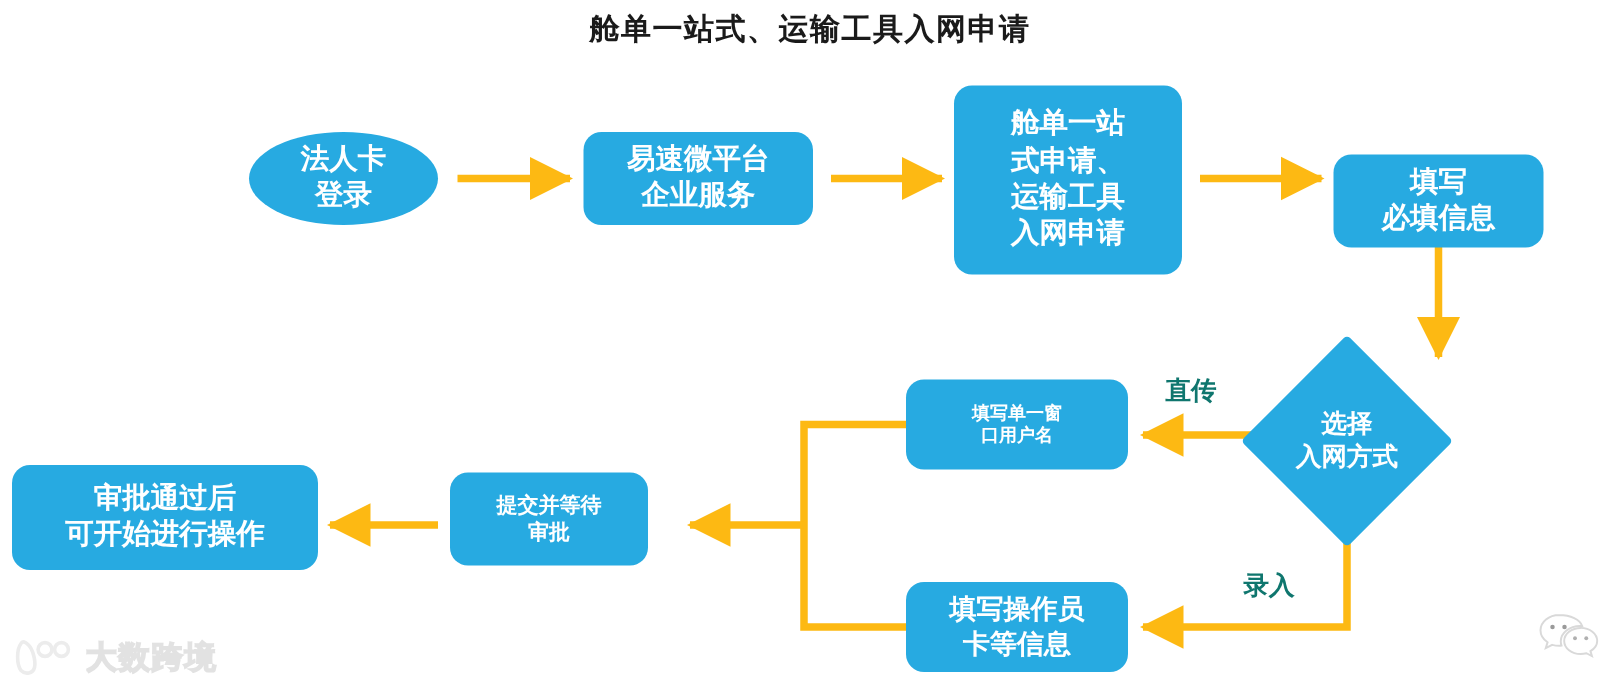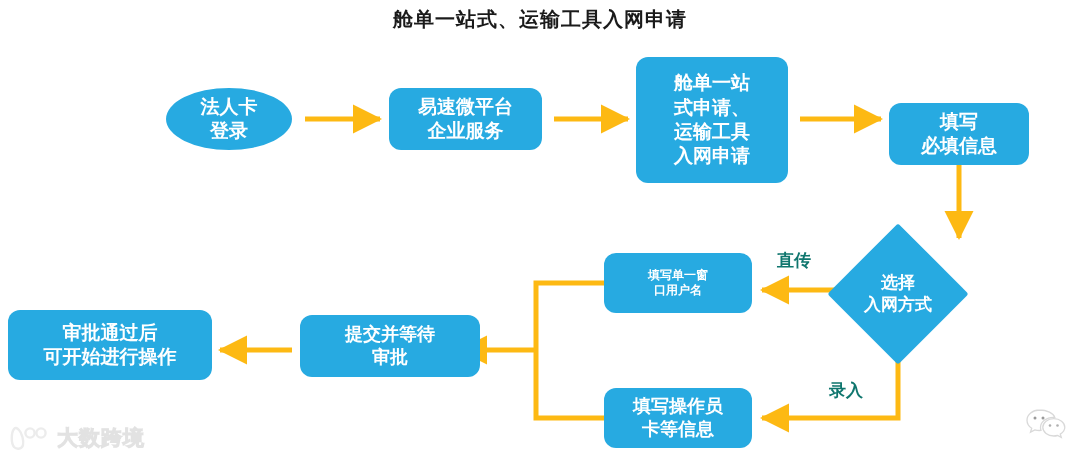--- a/index.html
+++ b/index.html
@@ -48,21 +48,21 @@
   }
   .diamond-label{position:relative;z-index:2;}
 
   .n-login{left:166px;top:88px;width:126px;height:62px;font-size:19px;}
   .n-paperless{left:389px;top:88px;width:153px;height:62px;font-size:19px;border-radius:10px;}
   .n-apply{left:636px;top:57px;width:152px;height:126px;font-size:19px;border-radius:16px;}
   .n-fillreq{left:889px;top:88px;width:140px;height:62px;font-size:19px;border-radius:10px;margin-top:15px;}
   .n-choose{left:848px;top:244px;width:100px;height:100px;font-size:17px;}
   .n-single{left:604px;top:253px;width:148px;height:60px;font-size:12px;border-radius:12px;}
   .n-operator{left:604px;top:388px;width:148px;height:60px;font-size:18px;border-radius:12px;}
-  .n-submit{left:300px;top:315px;width:180px;height:62px;font-size:18px;border-radius:12px;}
+  .n-submit{left:300px;top:315px;width:132px;height:62px;font-size:14px;border-radius:12px;}
   .n-approved{left:8px;top:310px;width:204px;height:70px;font-size:19px;border-radius:12px;}
 
   
   .edge-label{
     position:absolute;
     font-size:17px;font-weight:bold;color:#0f766e;
     white-space:nowrap;
   }
   .lbl-direct{left:777px;top:249px;}
   .lbl-entry{left:829px;top:379px;}

